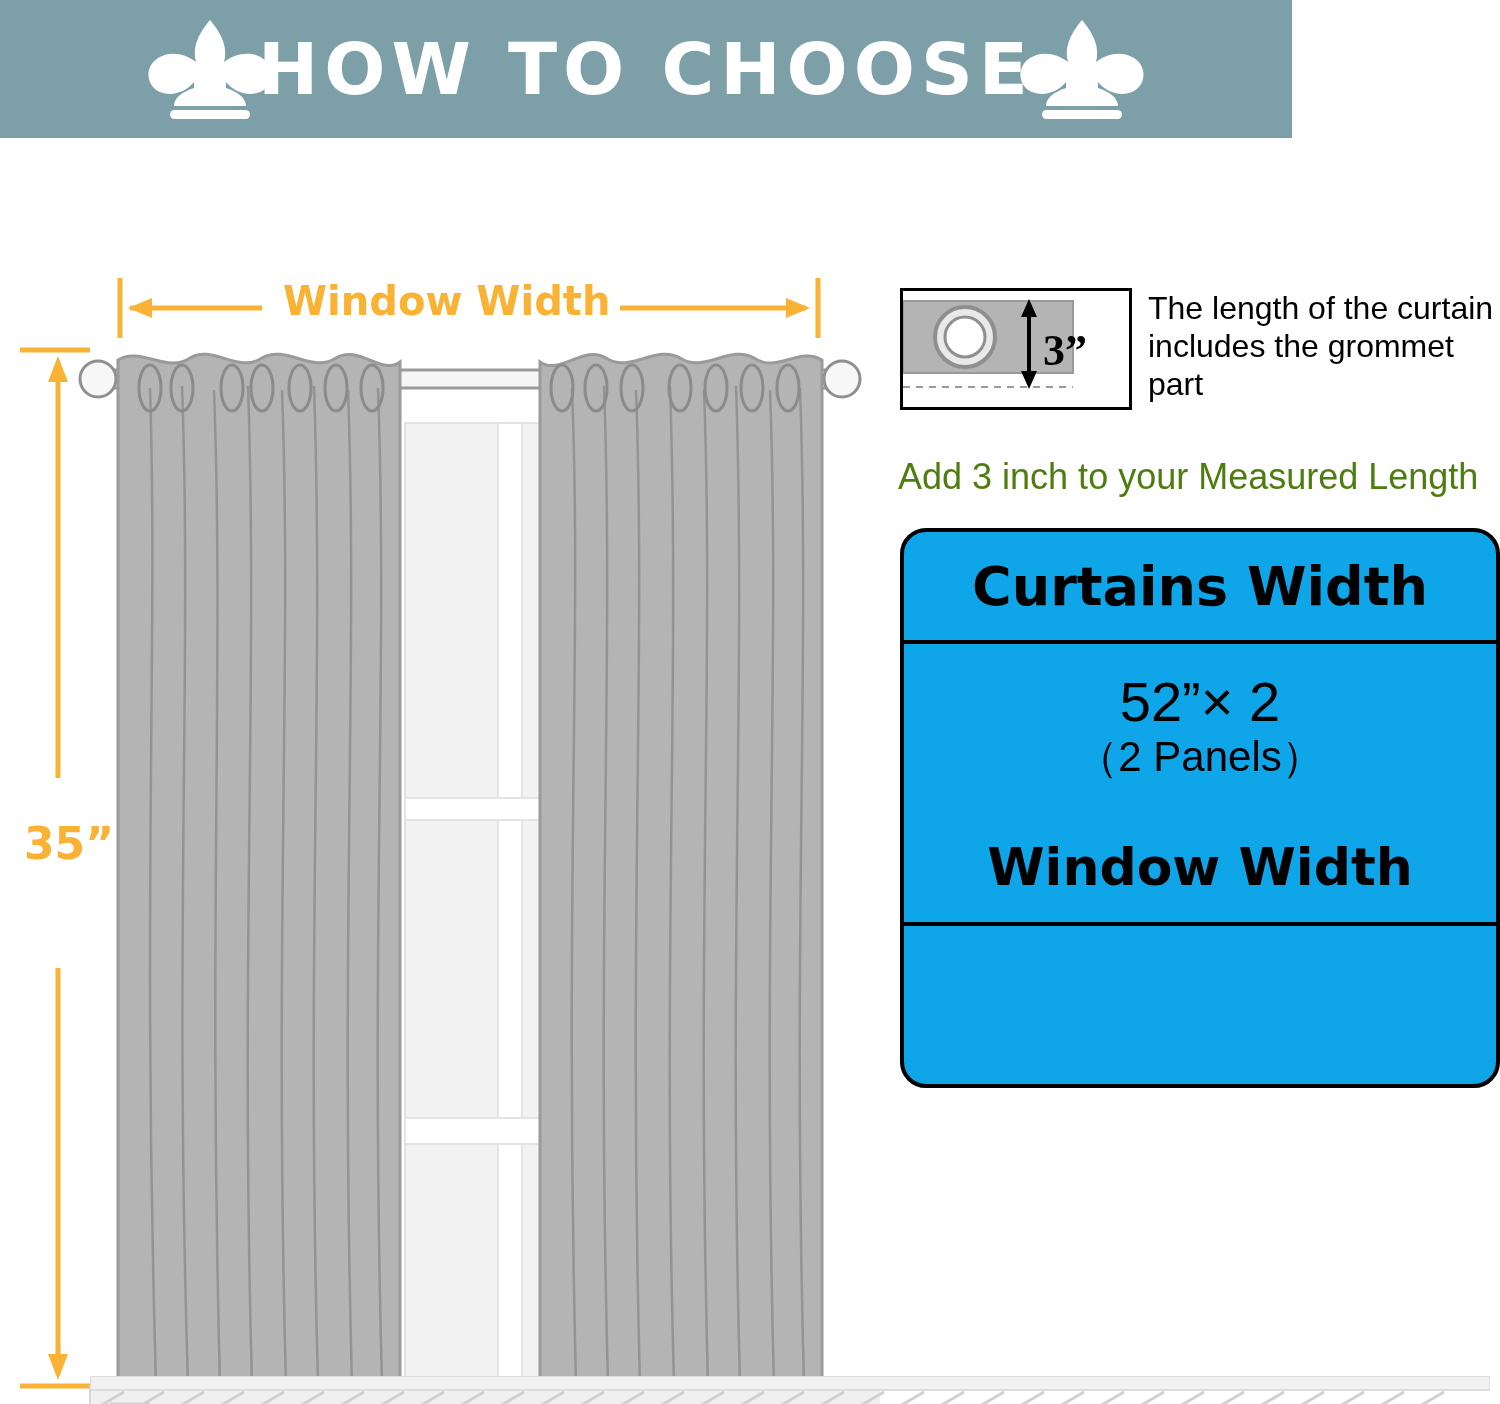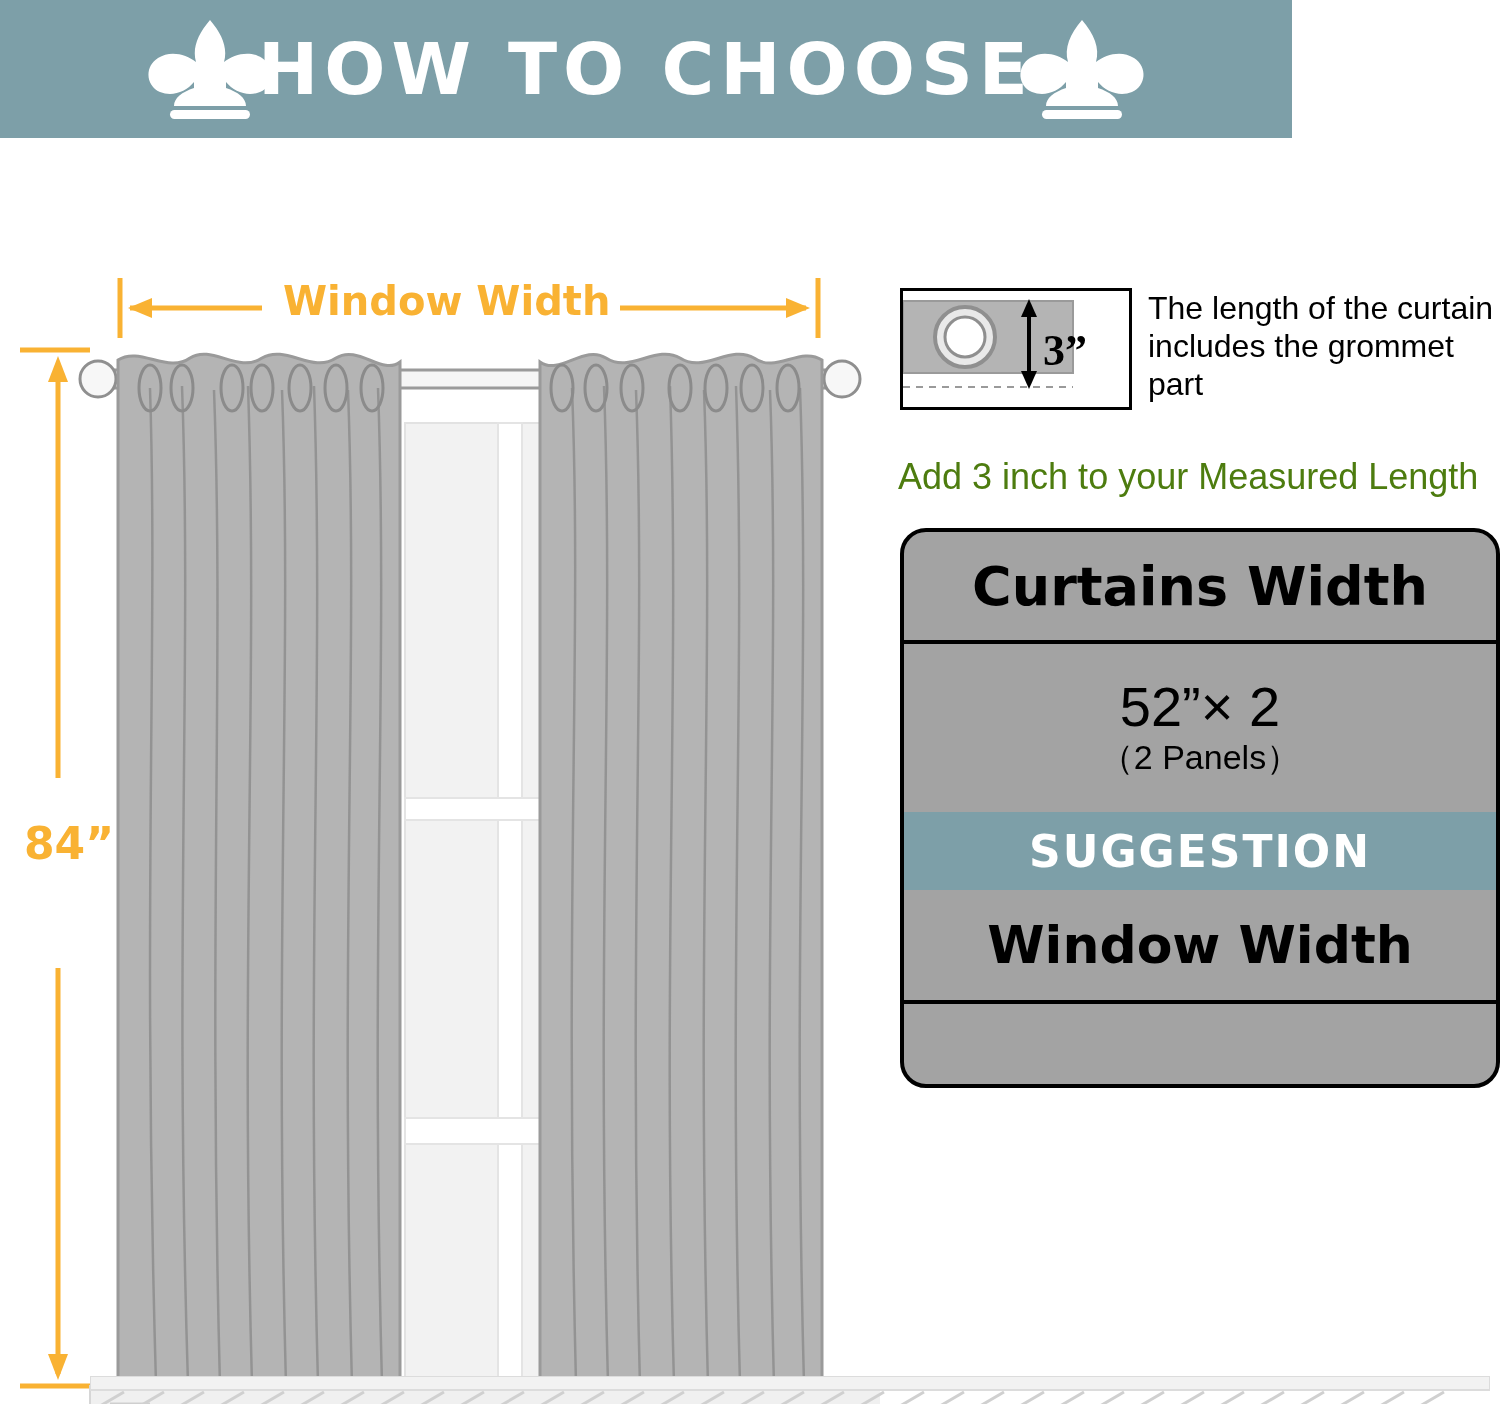--- a/index.html
+++ b/index.html
@@ -108,21 +108,21 @@
     white-space: nowrap;
   }
 
   
   .card {
     position: absolute;
     left: 10px;
     top: 390px;
     width: 600px;
     height: 560px;
-    background: #a3a3a3;
+    background: #0ea5e9;
     border: 4px solid #000000;
     border-radius: 26px;
     box-sizing: border-box;
     overflow: hidden;
   }
   .card-row {
     display: flex;
     align-items: center;
     justify-content: center;
     text-align: center;
@@ -138,21 +138,21 @@
   .card-value {
     height: 168px;
     flex-direction: column;
     font-family: Liberation Sans, sans-serif;
   }
   .card-value .big {
     font-size: 56px;
     line-height: 1.05;
   }
   .card-value .small {
-    font-size: 34px;
+    font-size: 42px;
     line-height: 1.2;
   }
   .card-band {
     height: 78px;
     background: #7d9fa8;
     color: #ffffff;
     font-family: "DejaVu Sans", sans-serif;
     font-weight: bold;
     font-size: 44px;
     letter-spacing: 2px;
@@ -304,21 +304,21 @@
       <g>
         <rect x="90" y="1248" width="1380" height="22" fill="#f0f0f0" stroke="#d6d6d6" stroke-width="2"></rect>
         <g stroke="#cfcfcf" stroke-width="3">
           <line x1="110" y1="1266" x2="150" y2="1266"></line>
         </g>
       </g>
     </svg>
 
     <div class="orange-label" id="window-width-label">Window Width</div>
 
-    <div class="orange-label" id="height-label">84”</div>
+    <div class="orange-label" id="height-label">35”</div>
   </div>
 
   <svg style="position:absolute; left:90px; top:1238px; width:1400px; height:30px;" viewBox="0 0 1400 30">
     <rect x="0" y="0" width="1400" height="14" fill="#f2f2f2" stroke="#dcdcdc" stroke-width="2"></rect>
     <g stroke="#d0d0d0" stroke-width="3">
       <line x1="10" y1="30" x2="34" y2="16"></line>
       <line x1="50" y1="30" x2="74" y2="16"></line>
       <line x1="90" y1="30" x2="114" y2="16"></line>
       <line x1="130" y1="30" x2="154" y2="16"></line>
       <line x1="170" y1="30" x2="194" y2="16"></line>
@@ -376,20 +376,19 @@
     <div class="grommet-add-text">Add 3 inch to your Measured Length</div>
 
     <div class="card">
       <div class="card-row card-title">Curtains Width</div>
 
       <div class="card-row card-value">
         <div class="big">52”× 2</div>
         <div class="small">（2 Panels）</div>
       </div>
 
-      <div class="card-row card-band">SUGGESTION</div>
 
       <div class="card-row card-subtitle">Window Width</div>
 
     </div>
 
   </div>
 </div>
 
 </body></html>

